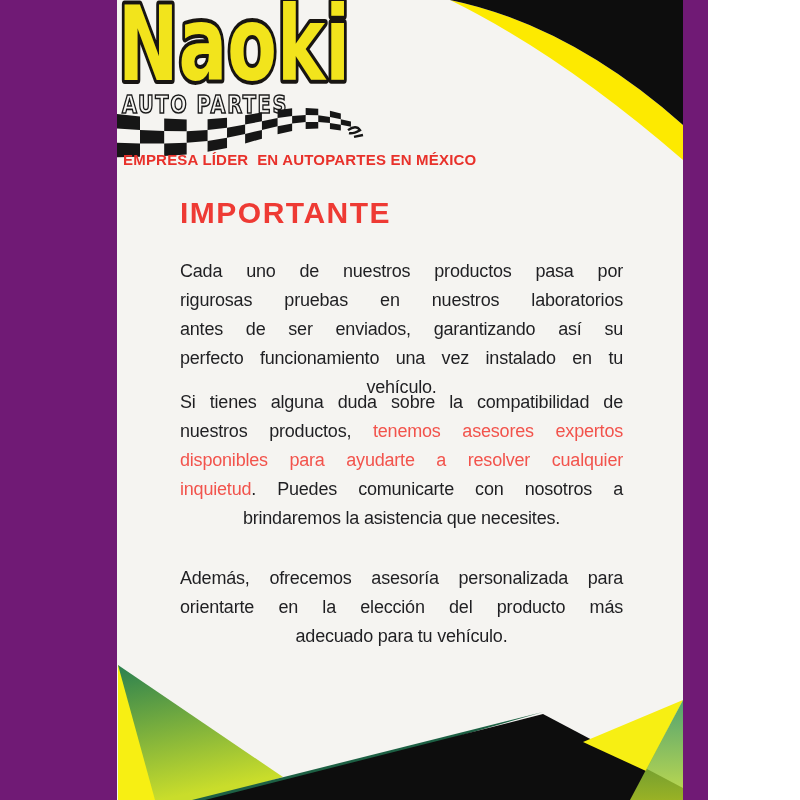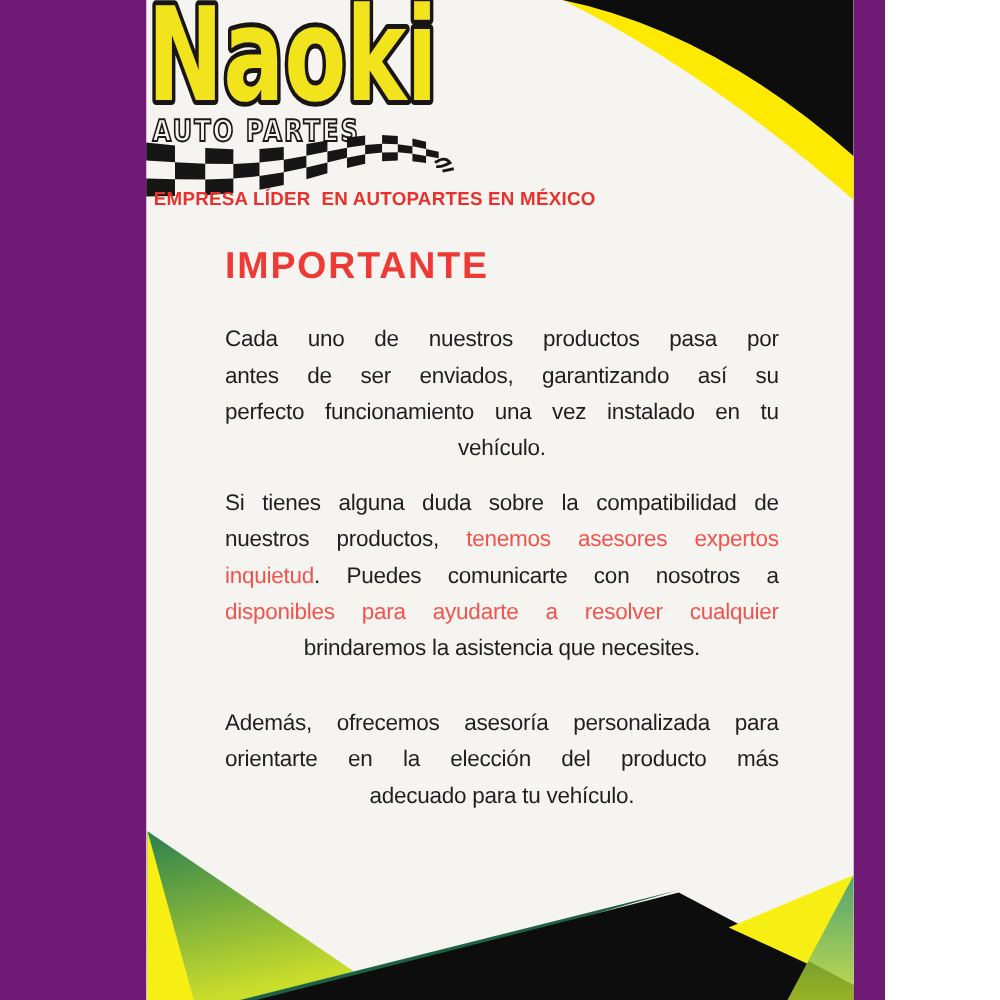--- a/index.html
+++ b/index.html
@@ -85,29 +85,30 @@
           <polygon points="226.83345038498317,13.580387038584853 236.95510885803435,15.9689914482066 236.95510885803435,21.39965051355522 226.83345038498317,19.419805388422077" fill="#161616"></polygon>
         </g>
       <path d="M234,25 q8,-6 12,0 q-7,4 -11,3 M240,32 l9,-2" stroke="#161616" stroke-width="2.4" fill="none"></path>
     </svg>
     <div class="tagline">EMPRESA LÍDER  EN AUTOPARTES EN MÉXICO</div>
 
     <h1 class="heading">IMPORTANTE</h1>
     <div class="paras">
         <div class="para p0">
           <div class="line jst"><span>Cada uno de nuestros productos pasa por</span></div>
+          <div class="line jst"><span>rigurosas pruebas en nuestros laboratorios</span></div>
           <div class="line jst"><span>antes de ser enviados, garantizando así su</span></div>
           <div class="line jst"><span>perfecto funcionamiento una vez instalado en tu</span></div>
           <div class="line"><span>vehículo.</span></div>
         </div>
         <div class="para p1">
           <div class="line jst"><span>Si tienes alguna duda sobre la compatibilidad de</span></div>
           <div class="line jst"><span>nuestros productos, </span><span class="seg-red">tenemos asesores expertos</span></div>
+          <div class="line jst"><span class="seg-red">disponibles para ayudarte a resolver cualquier</span></div>
           <div class="line jst"><span class="seg-red">inquietud</span><span>. Puedes comunicarte con nosotros a</span></div>
-          <div class="line jst"><span class="seg-red">disponibles para ayudarte a resolver cualquier</span></div>
           <div class="line"><span>brindaremos la asistencia que necesites.</span></div>
         </div>
         <div class="para p2">
           <div class="line jst"><span>Además, ofrecemos asesoría personalizada para</span></div>
           <div class="line jst"><span>orientarte en la elección del producto más</span></div>
           <div class="line"><span>adecuado para tu vehículo.</span></div>
         </div>
       </div>
 
     <svg class="bottom-deco" viewBox="0 0 566 140" preserveAspectRatio="none">

